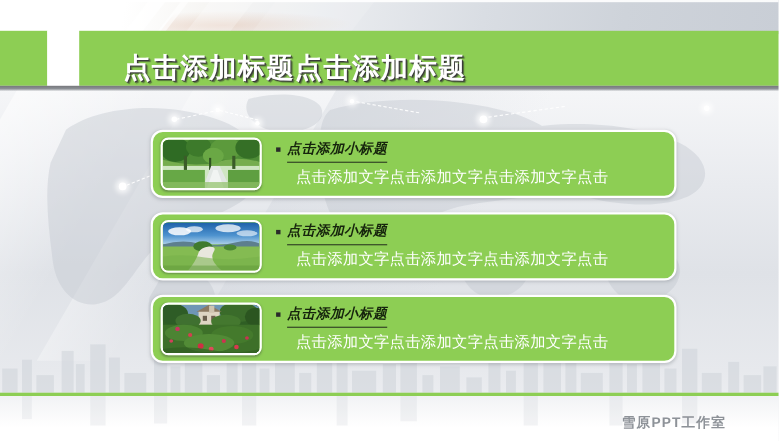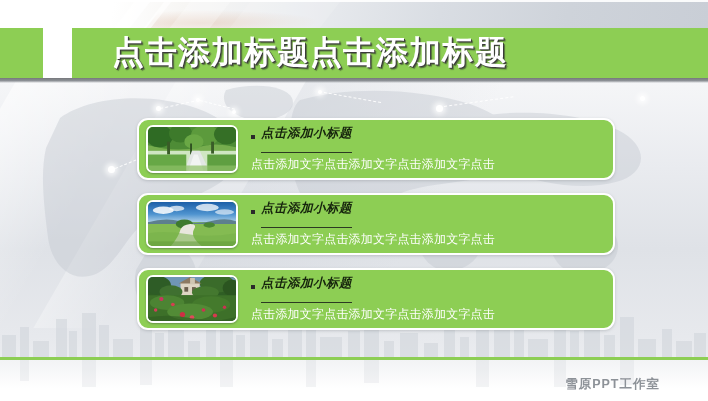--- a/index.html
+++ b/index.html
@@ -56,23 +56,23 @@
   .skyline-reflect{position:absolute;left:0;bottom:14px;width:708px;height:27px;opacity:.16;transform:scaleY(-1);}
 
   
   .titlebar{position:absolute;left:0;top:28px;width:708px;height:50px;}
   .tb-green-a{position:absolute;left:0;top:0;width:43px;height:50px;background:#8dce54;}
   .tb-gap{position:absolute;left:43px;top:0;width:29px;height:50px;background:#ffffff;}
   .tb-green-b{position:absolute;left:72px;top:0;width:636px;height:50px;background:#8dce54;}
   .tb-shadow{position:absolute;left:0;top:50px;width:708px;height:5px;
              background:linear-gradient(180deg,#76787c 0%,#8d9196 55%,rgba(160,164,170,0) 100%);}
   .title-text{
-    position:absolute;left:112px;top:28px;width:560px;height:50px;
+    position:absolute;left:112px;top:36px;width:560px;height:50px;
     display:flex;align-items:center;
-    font-size:32px;font-weight:bold;color:#ffffff;letter-spacing:1px;
+    font-size:25px;font-weight:bold;color:#ffffff;letter-spacing:1px;
     text-shadow:1px 1px 0 #3a3a3a,2px 2px 1px rgba(40,40,40,.55);
     white-space:nowrap;
   }
 
   
   .rows{position:absolute;left:137px;top:118px;width:480px;}
   .row{
     position:relative;width:478px;height:62px;margin-bottom:13px;
     background:#8dce54;border:2px solid #ffffff;border-radius:11px;
     box-sizing:border-box;
@@ -86,24 +86,24 @@
     box-shadow:0 1px 2px rgba(60,70,60,.45);
   }
   .thumb svg{display:block;width:100%;height:100%;}
   .rowtext{margin-left:13px;flex:1 1 auto;min-width:0;}
   .sub{
     display:flex;align-items:center;gap:6px;
     font-size:12.5px;font-weight:bold;color:#16240d;
     font-style:italic;letter-spacing:.5px;line-height:1.25;
   }
   .bullet{width:4px;height:4px;background:#2a2a2a;flex:0 0 auto;margin-top:-5px;}
-  .sub-label{border-bottom:1px solid #2c3a22;padding-bottom:11px;}
+  .sub-label{border-bottom:1px solid #2c3a22;padding-bottom:4px;}
   .body{
-    font-size:12px;color:#ffffff;line-height:1.35;margin-top:3px;
-    white-space:nowrap;overflow:hidden;letter-spacing:.2px;
+    font-size:14px;color:#ffffff;line-height:1.35;margin-top:3px;
+    white-space:nowrap;overflow:hidden;letter-spacing:.2px;margin-left:18px;
   }
 
   
   .footer{
     position:absolute;right:48px;bottom:8px;
     font-size:12.5px;color:#8d9298;letter-spacing:1px;
     font-weight:bold;
     margin-left:12px;
   }
 </style>

